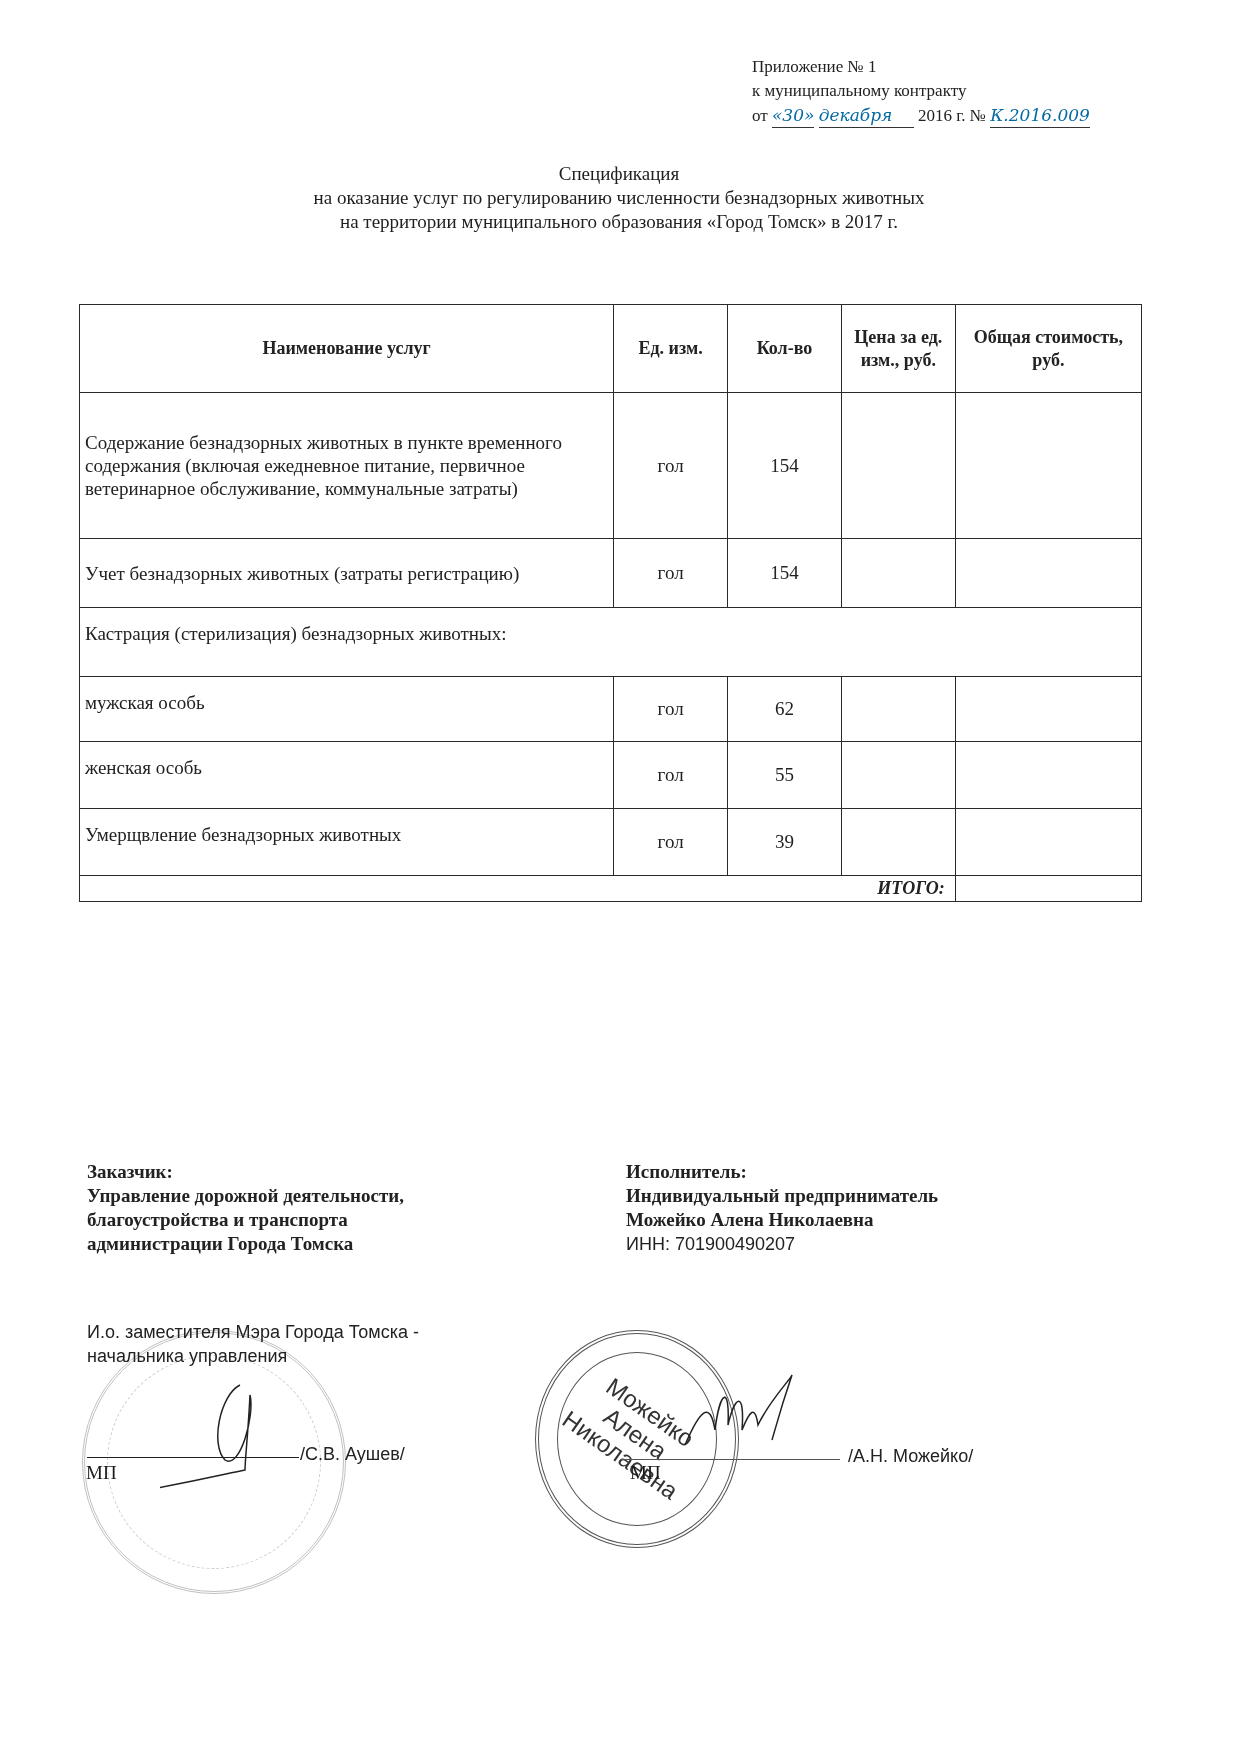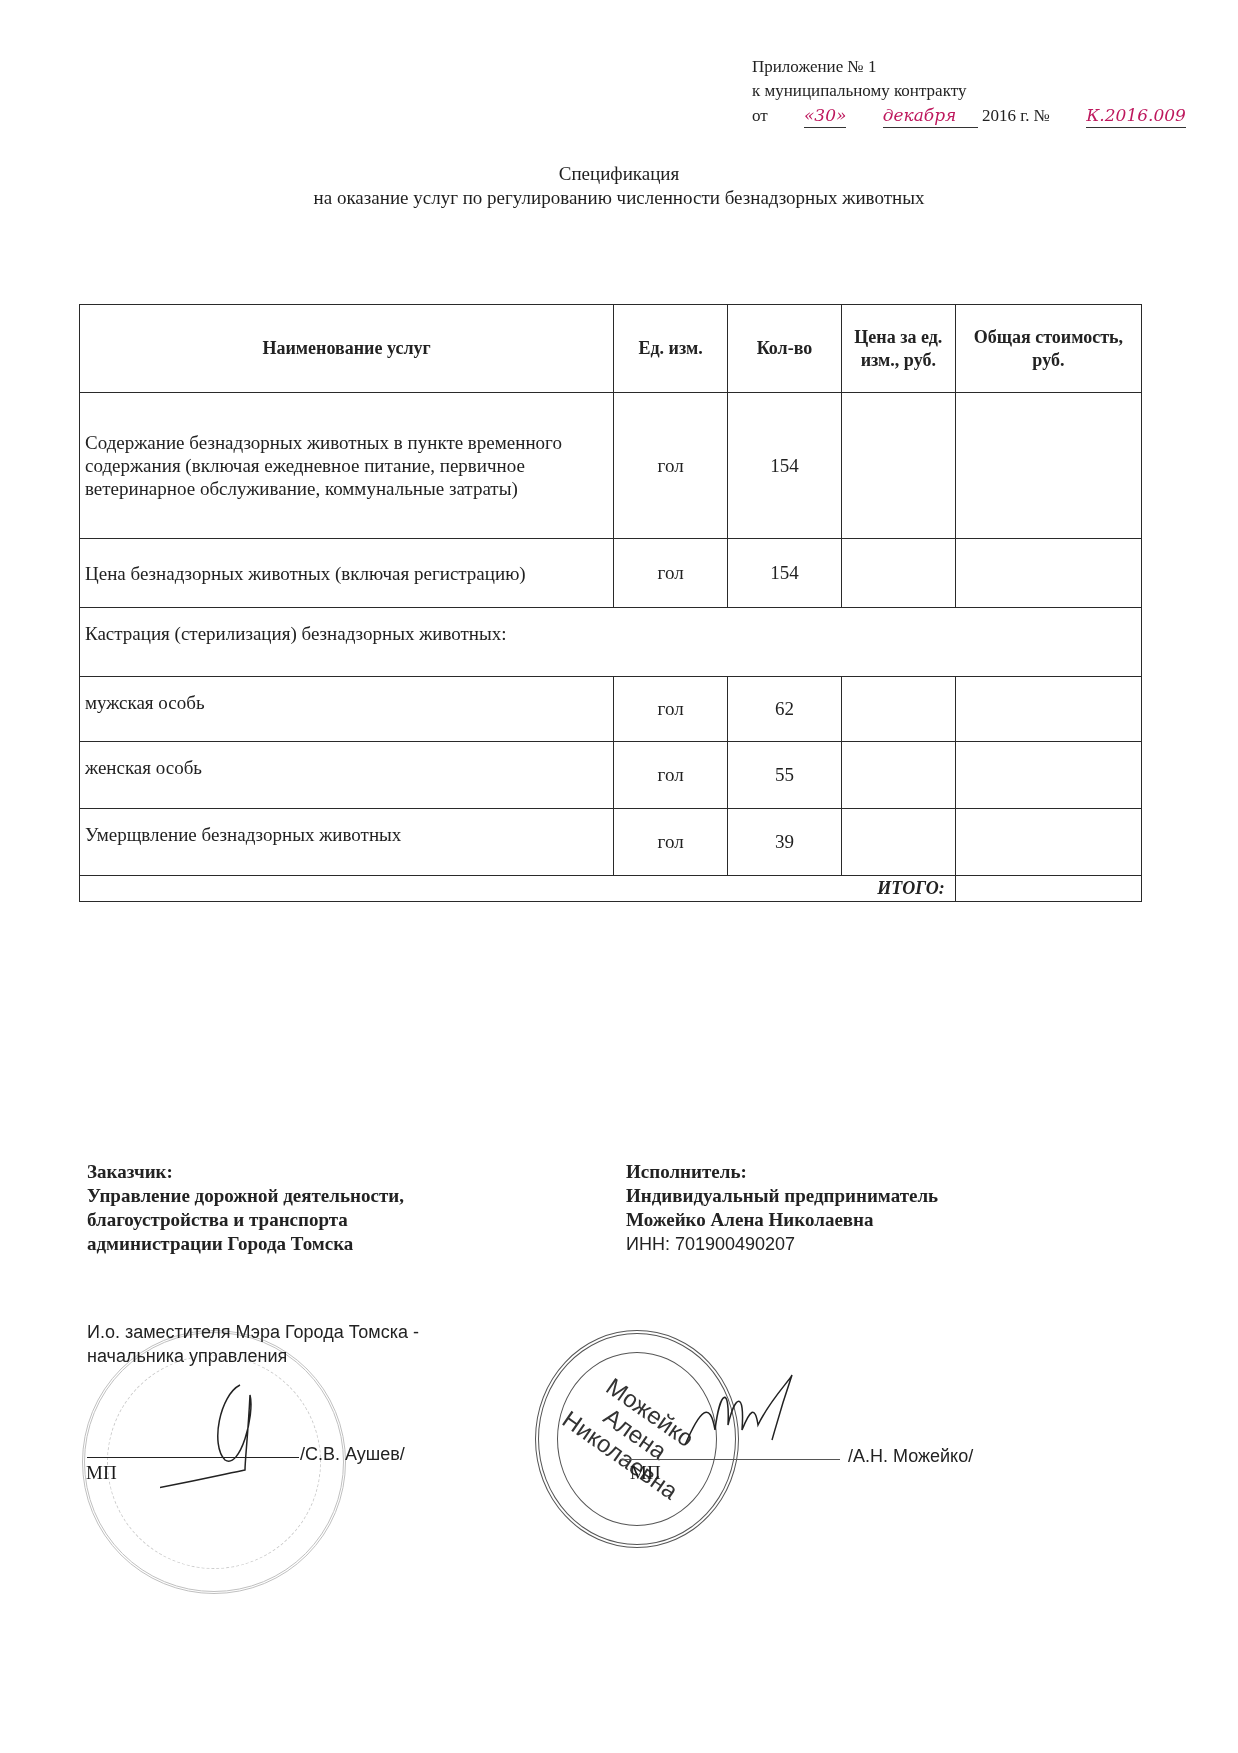--- a/index.html
+++ b/index.html
@@ -2,21 +2,21 @@
 <html><head>
 <meta charset="utf-8">
 <style>
   html, body { margin: 0; padding: 0; background: #ffffff; }
   body { width: 1238px; height: 1753px; position: relative; overflow: hidden;
          font-family: "Liberation Serif", "DejaVu Serif", serif; color: #1a1a1a; }
   .abs { position: absolute; }
 
   
   #appendix { left: 752px; top: 55px; font-size: 17px; line-height: 24px; color: #222; }
-  #appendix .hand { font-family: "DejaVu Serif", serif; font-style: italic; color: #be185d; margin-left: 32px; }
+  #appendix .hand { font-family: "DejaVu Serif", serif; font-style: italic; color: #0369a1; }
   #appendix .uline { border-bottom: 1px solid #333; display: inline-block; }
 
   
   #title { left: 0; width: 1238px; top: 162px; text-align: center; font-weight: normal;
            font-size: 19px; line-height: 24px; color: #1f1f1f; }
 
   
   #spec-table { left: 79px; top: 304px; border-collapse: collapse; width: 1063px;
                 font-size: 19px; color: #222; }
   #spec-table td, #spec-table th { border: 1.5px solid #2a2a2a; padding: 0 5px; vertical-align: middle; }
@@ -67,20 +67,21 @@
     <span class="hand uline">«30»</span>
     <span class="hand uline" style="width:95px">декабря</span>
     <span>2016 г. №</span>
     <span class="hand uline">К.2016.009</span>
   </div>
 </div>
 
 <div id="title" class="abs">
   <div>Спецификация</div>
   <div>на оказание услуг по регулированию численности безнадзорных животных</div>
+  <div>на территории муниципального образования «Город Томск» в 2017 г.</div>
 </div>
 
 <table id="spec-table" class="abs">
   <colgroup>
     <col class="col1">
       <col class="col2">
       <col class="col3">
       <col class="col4">
       <col class="col5">
   </colgroup>
@@ -93,21 +94,21 @@
     <th>Общая стоимость, руб.</th>
   </tr>
   <tr style="height:146px">
     <td class="name">Содержание безнадзорных животных в пункте временного содержания (включая ежедневное питание, первичное ветеринарное обслуживание, коммунальные затраты)</td>
     <td class="c">гол</td>
     <td class="c">154</td>
     <td class="c"></td>
     <td class="c"></td>
   </tr>
   <tr style="height:69px">
-    <td class="name">Цена безнадзорных животных (включая регистрацию)</td>
+    <td class="name">Учет безнадзорных животных (затраты регистрацию)</td>
     <td class="c">гол</td>
     <td class="c">154</td>
     <td class="c"></td>
     <td class="c"></td>
   </tr>
   <tr style="height:69px">
     <td class="name top" colspan="5">Кастрация (стерилизация) безнадзорных животных:</td>
   </tr>
   <tr style="height:65px">
     <td class="name top">мужская особь</td>

